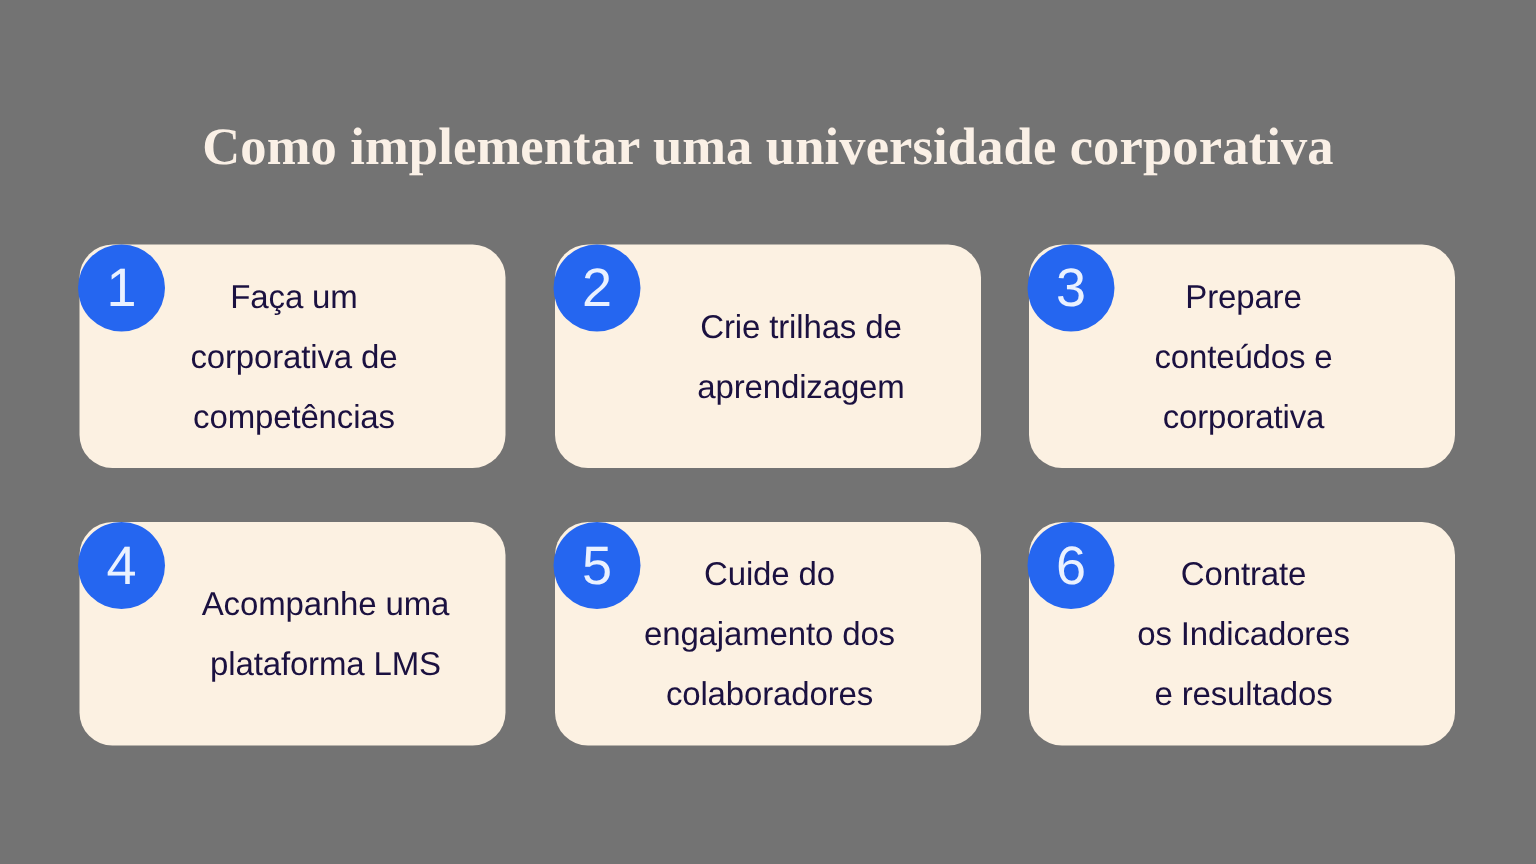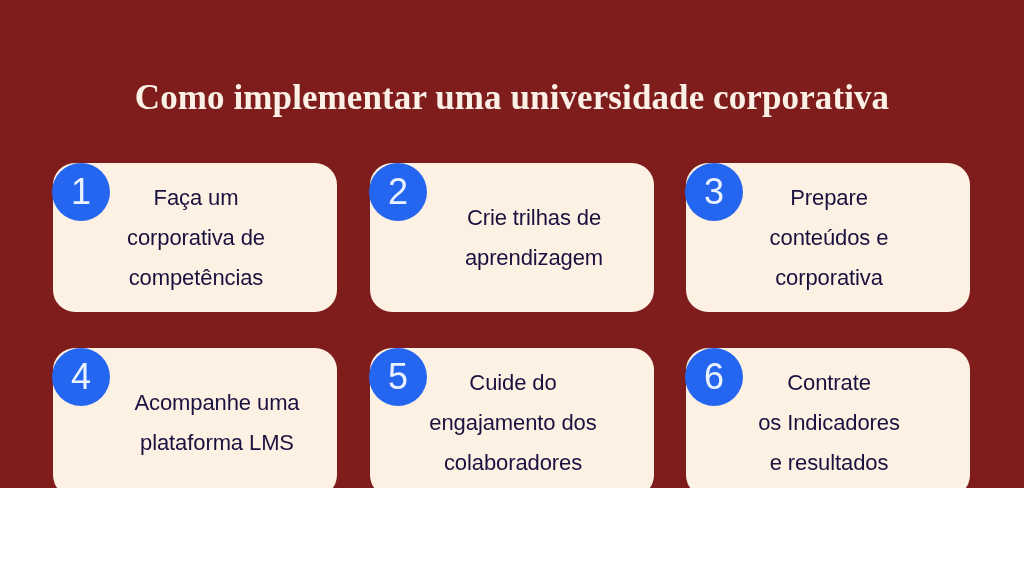--- a/index.html
+++ b/index.html
@@ -8,22 +8,22 @@
   }
   body {
     width: 1024px;
     height: 576px;
     overflow: hidden;
     font-family: "Liberation Sans", sans-serif;
   }
   #stage {
     position: relative;
     width: 1024px;
-    height: 488px;
-    background: #7f1d1d;
+    height: 576px;
+    background: #737373;
     overflow: hidden;
   }
 
   
   #page-title {
     position: absolute;
     left: 0;
     top: 76px;
     width: 1024px;
     text-align: center;

